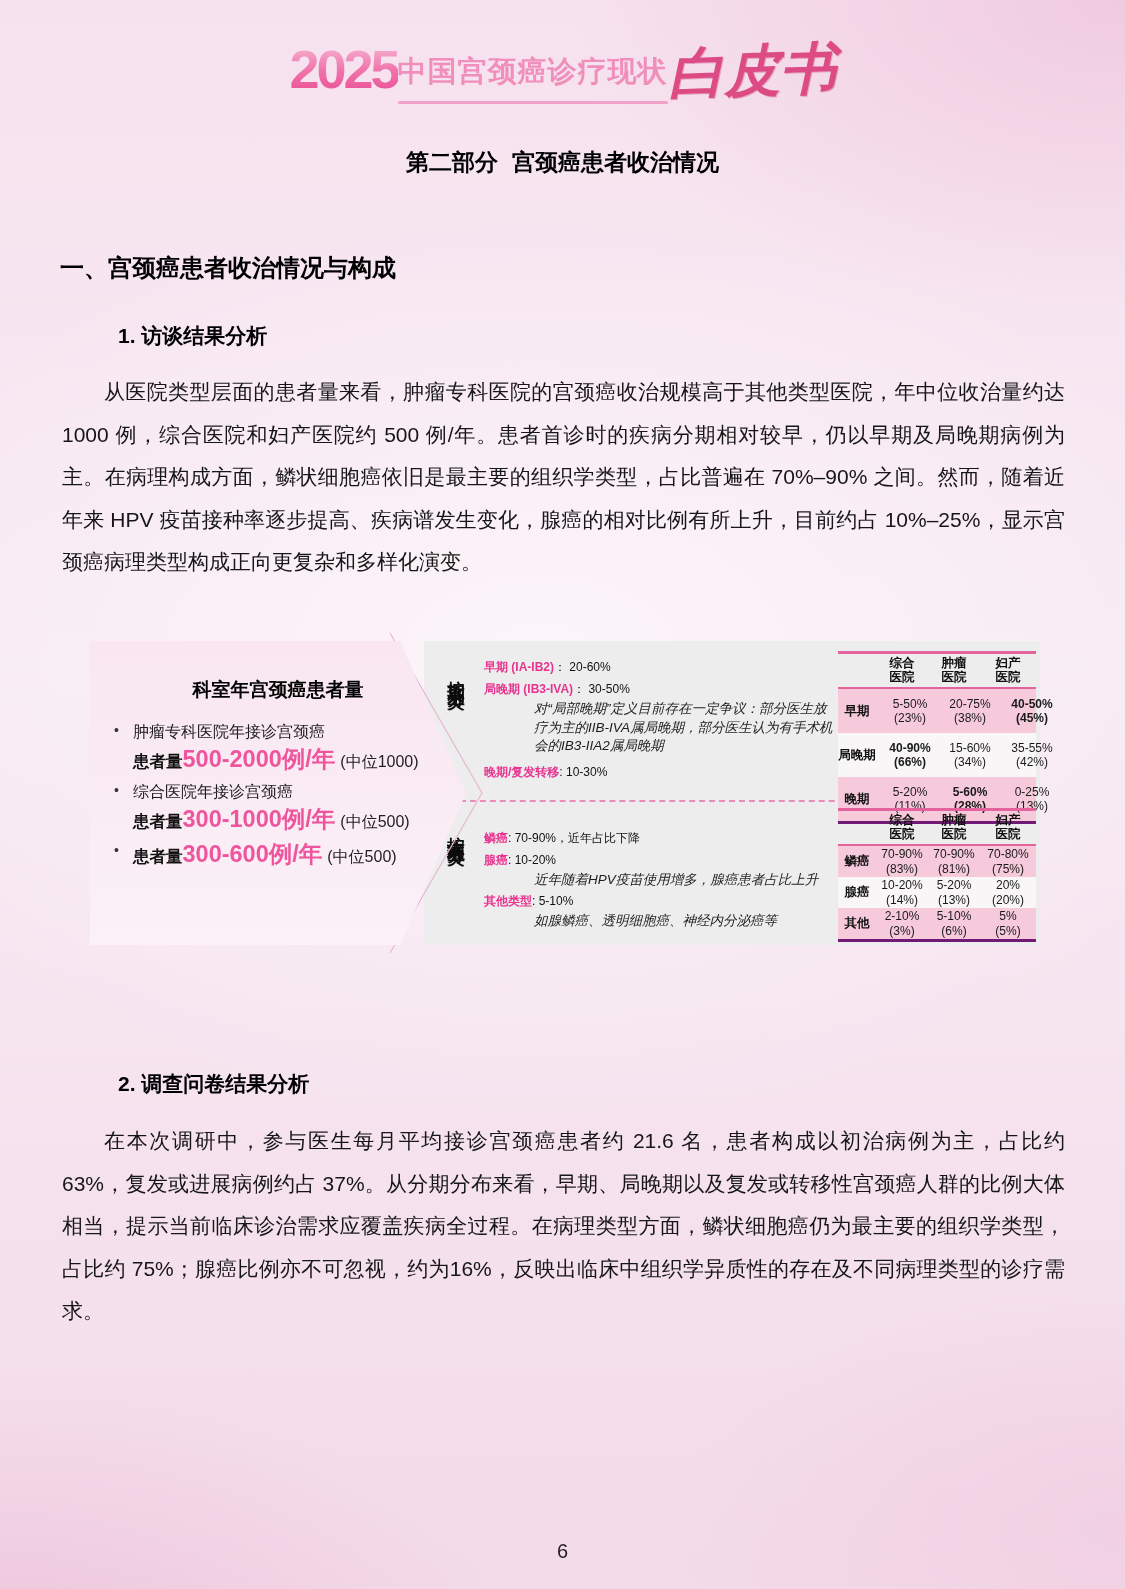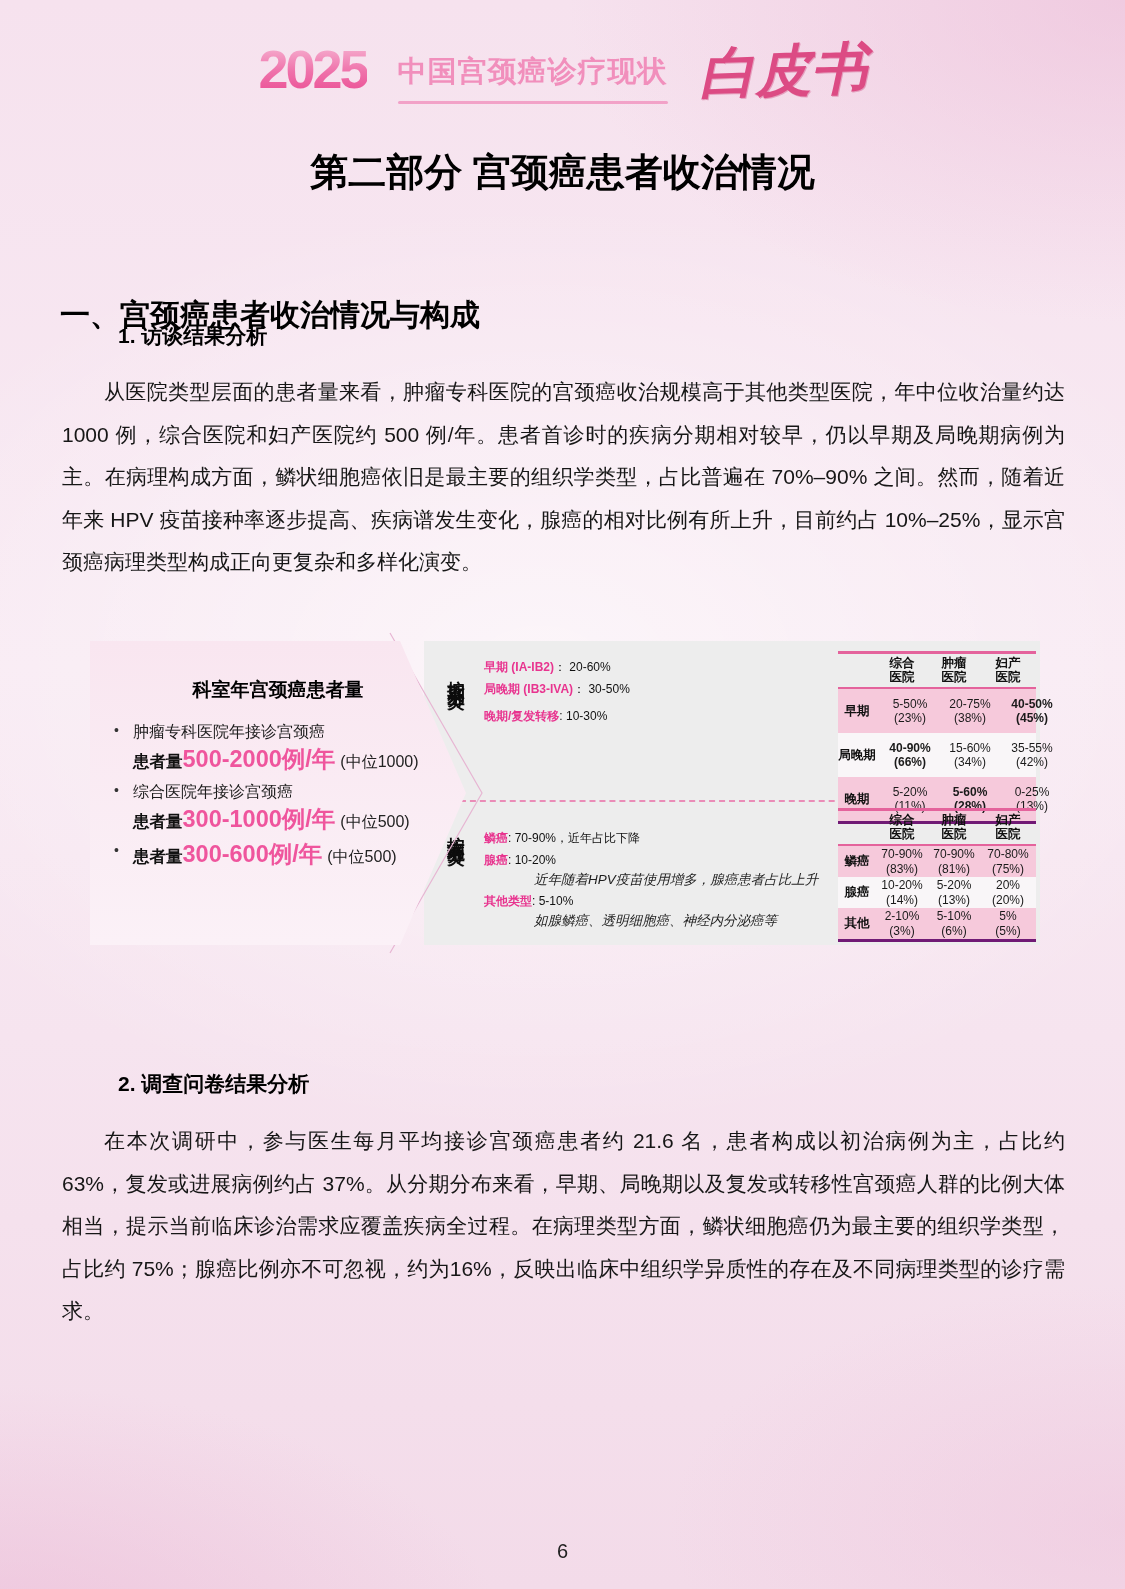--- a/index.html
+++ b/index.html
@@ -5,36 +5,36 @@
   html,body{margin:0;padding:0;}
   body{font-family:"Liberation Sans","DejaVu Sans",sans-serif;}
   .page{position:relative;width:1125px;height:1589px;overflow:hidden;color:#111;
     background:
       radial-gradient(900px 520px at 100% 0%, rgba(235,184,213,.55), transparent 62%),
       radial-gradient(820px 430px at 0% 104%, rgba(235,184,213,.62), transparent 62%),
       radial-gradient(760px 400px at 100% 96%, rgba(238,196,220,.5), transparent 60%),
       radial-gradient(1000px 650px at 48% 42%, rgba(255,255,255,.55), transparent 72%),
       linear-gradient(180deg,#f6e2ee 0%,#f8eaf3 42%,#f3dbe9 100%);}
   
-  .logo{position:absolute;top:40px;left:0;right:0;display:flex;justify-content:center;align-items:flex-start;gap:31px;}
+  .logo{position:absolute;top:40px;left:0;right:0;display:flex;justify-content:center;align-items:flex-start;gap:0;}
   .logo-year{font-size:54px;font-weight:bold;letter-spacing:-3px;line-height:58px;color:#ee5f9e;}
   @supports (-webkit-background-clip:text){
     .logo-year{background:linear-gradient(180deg,#f7bcd7 0%,#f败 0%,#ef71aa 55%,#ea4b92 100%);
       background:linear-gradient(180deg,#f7bcd7 0%,#ef71aa 55%,#ea4b92 100%);
       -webkit-background-clip:text;background-clip:text;color:transparent;}
   }
   .logo-mid{padding-top:12px;}
   .logo-title{font-size:29px;font-weight:bold;color:#f18fbc;letter-spacing:1px;}
   .logo-underline{height:3px;background:#f2a2c8;margin-top:9px;border-radius:2px;}
   .logo-badge{font-family:"DejaVu Serif","Liberation Serif",serif;font-style:italic;font-weight:bold;
     font-size:56px;line-height:60px;color:#dc4b84;transform:rotate(-2deg);
     text-shadow:1px 1px 0 rgba(201,48,110,.35);}
   
-  .part-title{position:absolute;top:147px;left:0;width:100%;text-align:center;font-size:38px;font-weight:bold;color:#000;}
-  .h2{position:absolute;left:60px;top:252px;font-size:30px;font-weight:bold;color:#000;margin-top:43px;}
+  .part-title{position:absolute;top:147px;left:0;width:100%;text-align:center;font-size:23px;font-weight:bold;color:#000;font-family:Liberation Mono, monospace;}
+  .h2{position:absolute;left:60px;top:252px;font-size:24px;font-weight:bold;color:#000;}
   .h3{position:absolute;left:118px;font-size:21px;font-weight:bold;color:#000;}
   .h3-1{top:322px;}
   .h3-2{top:1070px;}
   .para{position:absolute;left:62px;width:1003px;font-size:21px;line-height:42.5px;
     text-align:justify;text-indent:2em;color:#161616;}
   .para-1{top:371px;}
   .para-2{top:1120px;}
   .page-num{position:absolute;bottom:26px;left:0;width:100%;text-align:center;font-size:20px;color:#222;}
   
   .figure{position:absolute;left:90px;top:641px;width:950px;height:304px;}
@@ -101,20 +101,21 @@
   <div class="para para-1">从医院类型层面的患者量来看，肿瘤专科医院的宫颈癌收治规模高于其他类型医院，年中位收治量约达 1000 例，综合医院和妇产医院约 500 例/年。患者首诊时的疾病分期相对较早，仍以早期及局晚期病例为主。在病理构成方面，鳞状细胞癌依旧是最主要的组织学类型，占比普遍在 70%–90% 之间。然而，随着近年来 HPV 疫苗接种率逐步提高、疾病谱发生变化，腺癌的相对比例有所上升，目前约占 10%–25%，显示宫颈癌病理类型构成正向更复杂和多样化演变。</div>
 
   <div class="figure">
     <div class="panel">
 
       <div class="side-label side-stage">按期别分类</div>
 
       <div class="fig-block stage-block">
         <div class="fig-line"><span class="fig-lbl">早期 (IA-IB2)</span><span>： 20-60%</span></div>
         <div class="fig-line"><span class="fig-lbl">局晚期 (IB3-IVA)</span><span>： 30-50%</span></div>
+        <div class="fig-note">对“局部晚期”定义目前存在一定争议：部分医生放疗为主的IIB-IVA属局晚期，部分医生认为有手术机会的IB3-IIA2属局晚期</div>
         <div class="fig-line" style="margin-top:5px;"><span class="fig-lbl">晚期/复发转移</span><span>: 10-30%</span></div>
       </div>
 
       <div class="divider"></div>
 
       <div class="side-label side-path">按病理分类</div>
 
       <div class="fig-block path-block">
         <div class="fig-line"><span class="fig-lbl">鳞癌</span><span>: 70-90%，近年占比下降</span></div>
         <div class="fig-line"><span class="fig-lbl">腺癌</span><span>: 10-20%</span></div>

